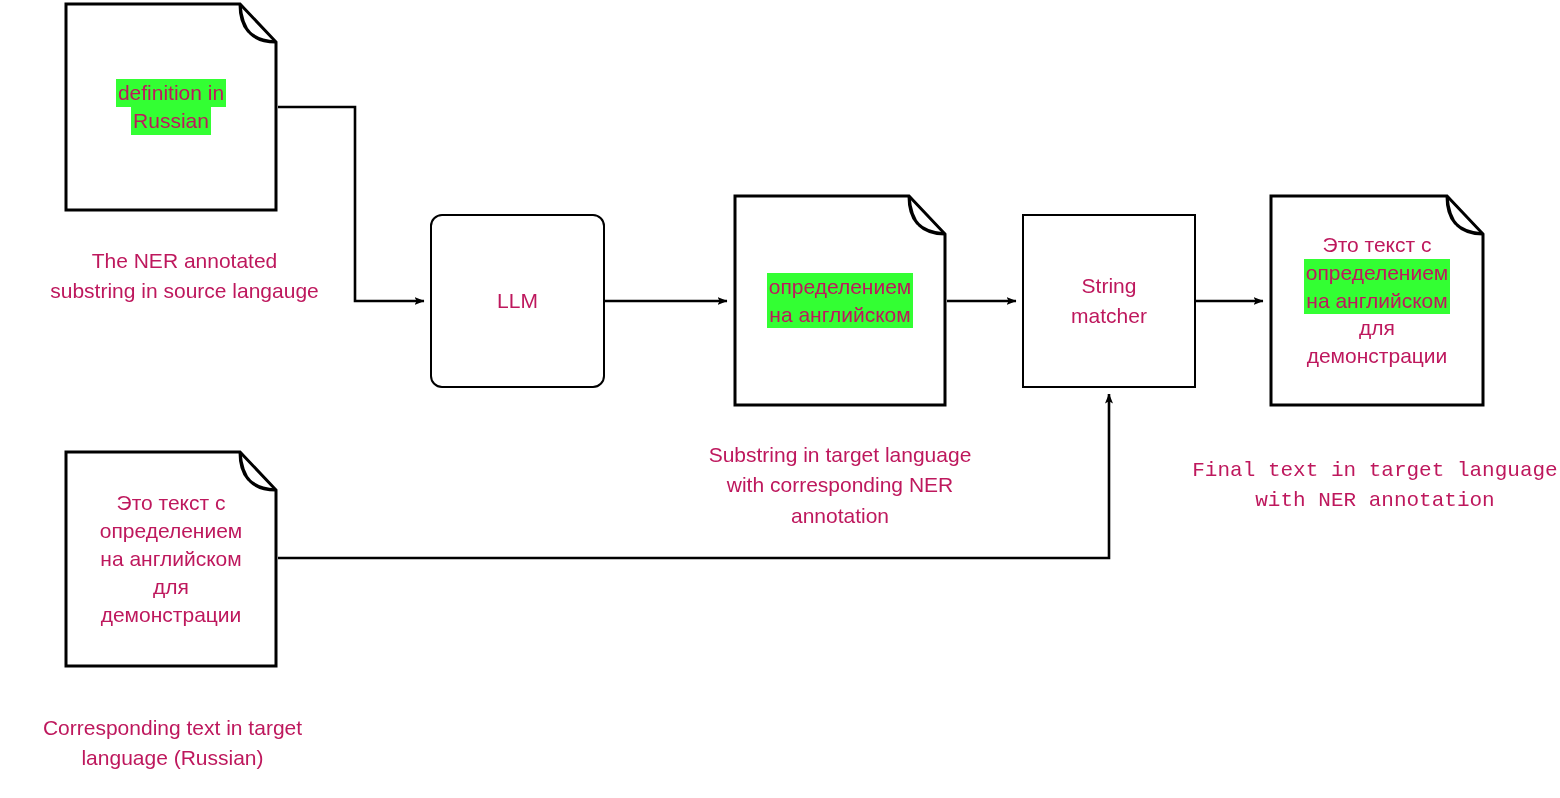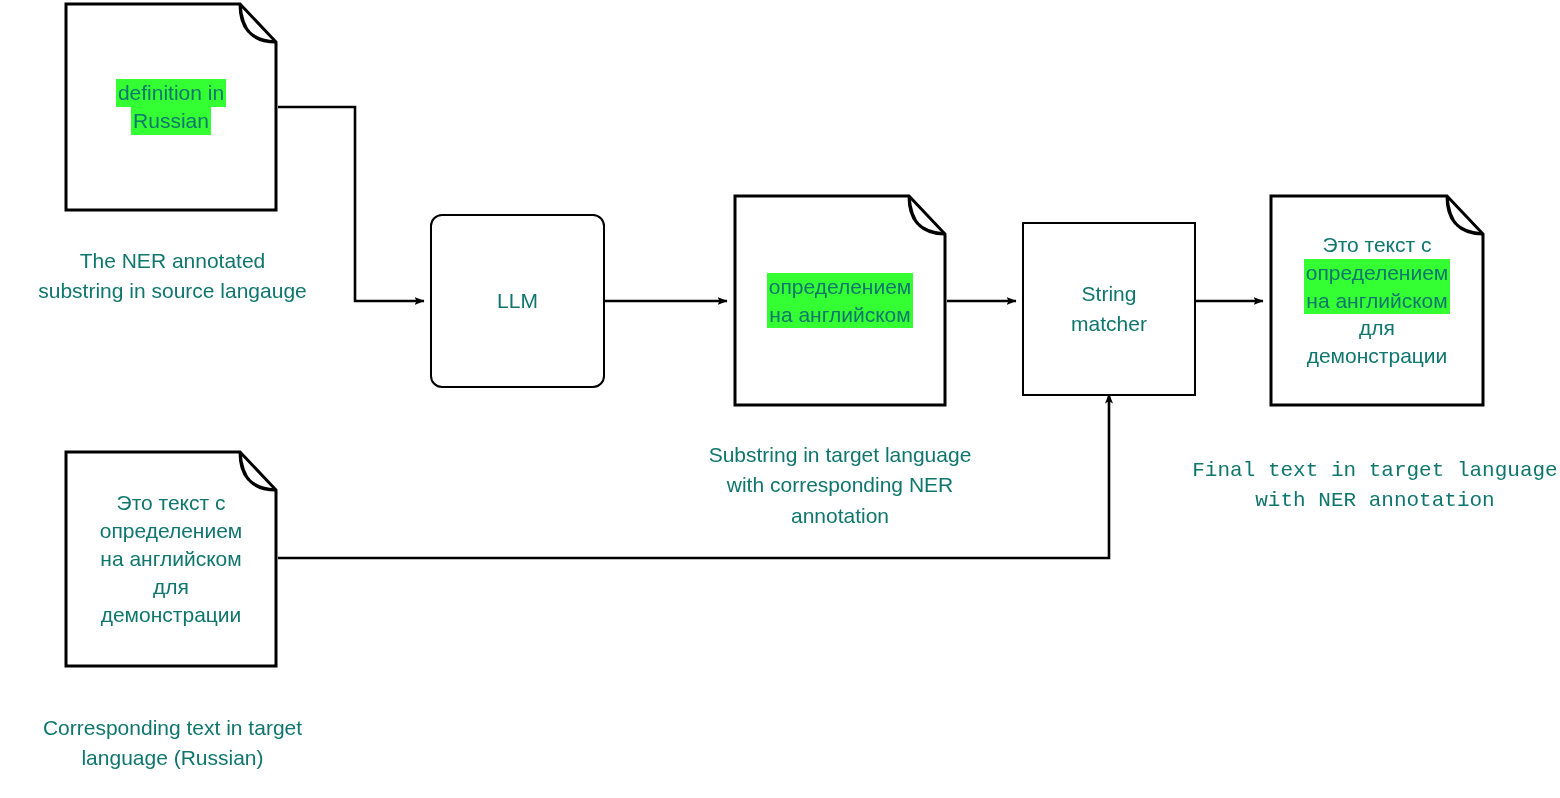--- a/index.html
+++ b/index.html
@@ -6,21 +6,21 @@
     margin: 0;
     padding: 0;
     background: #ffffff;
   }
   #canvas {
     position: relative;
     width: 1560px;
     height: 798px;
     background: #ffffff;
     font-family: "Liberation Sans", sans-serif;
-    color: #0f766e;
+    color: #be185d;
     overflow: hidden;
   }
   svg.wires {
     position: absolute;
     left: 0;
     top: 0;
     width: 1560px;
     height: 798px;
     pointer-events: none;
   }
@@ -118,42 +118,42 @@
   <div class="node doc" style="left:64px; top:2px; width:214px; height:210px;">
     <svg class="shape" viewBox="0 0 214 210" preserveAspectRatio="none">
       <path d="M2,2 L176,2 L212,40 L212,208 L2,208 Z" fill="#ffffff" stroke="#000000" stroke-width="3" vector-effect="non-scaling-stroke"></path>
       <path d="M176,2 C176,26 186,38 212,40 C190,40 178,30 176,2 Z" fill="#ffffff" stroke="#000000" stroke-width="3" vector-effect="non-scaling-stroke"></path>
     </svg>
     <div class="doc-body">
       <span class="line-hl">definition in</span>
       <span class="line-hl">Russian</span>
     </div>
   </div>
-  <div class="caption" style="left:0px; top:246px; width:345px;">The NER annotated
+  <div class="caption" style="left:0px; top:246px; width:345px;padding-left:12px;">The NER annotated
 substring in source langauge</div>
 
   <div class="node proc" style="left:430px; top:214px; width:175px; height:174px;border-radius:12px;">
     <span>LLM</span>
   </div>
 
   <div class="node doc" style="left:733px; top:194px; width:214px; height:213px;">
     <svg class="shape" viewBox="0 0 214 213" preserveAspectRatio="none">
       <path d="M2,2 L176,2 L212,40 L212,211 L2,211 Z" fill="#ffffff" stroke="#000000" stroke-width="3" vector-effect="non-scaling-stroke"></path>
       <path d="M176,2 C176,26 186,38 212,40 C190,40 178,30 176,2 Z" fill="#ffffff" stroke="#000000" stroke-width="3" vector-effect="non-scaling-stroke"></path>
     </svg>
     <div class="doc-body">
       <span class="line-hl">определением</span>
       <span class="line-hl">на английском</span>
     </div>
   </div>
   <div class="caption" style="left:654px; top:440px; width:372px;">Substring in target language
 with corresponding NER
 annotation</div>
 
-  <div class="node proc" style="left:1022px; top:214px; width:174px; height:174px; white-space:pre-line;margin-top:8px;">
+  <div class="node proc" style="left:1022px; top:214px; width:174px; height:174px; white-space:pre-line;">
     <span>String
 matcher</span>
   </div>
 
   <div class="node doc" style="left:1269px; top:194px; width:216px; height:213px;">
     <svg class="shape" viewBox="0 0 216 213" preserveAspectRatio="none">
       <path d="M2,2 L178,2 L214,40 L214,211 L2,211 Z" fill="#ffffff" stroke="#000000" stroke-width="3" vector-effect="non-scaling-stroke"></path>
       <path d="M178,2 C178,26 188,38 214,40 C192,40 180,30 178,2 Z" fill="#ffffff" stroke="#000000" stroke-width="3" vector-effect="non-scaling-stroke"></path>
     </svg>
     <div class="doc-body">

